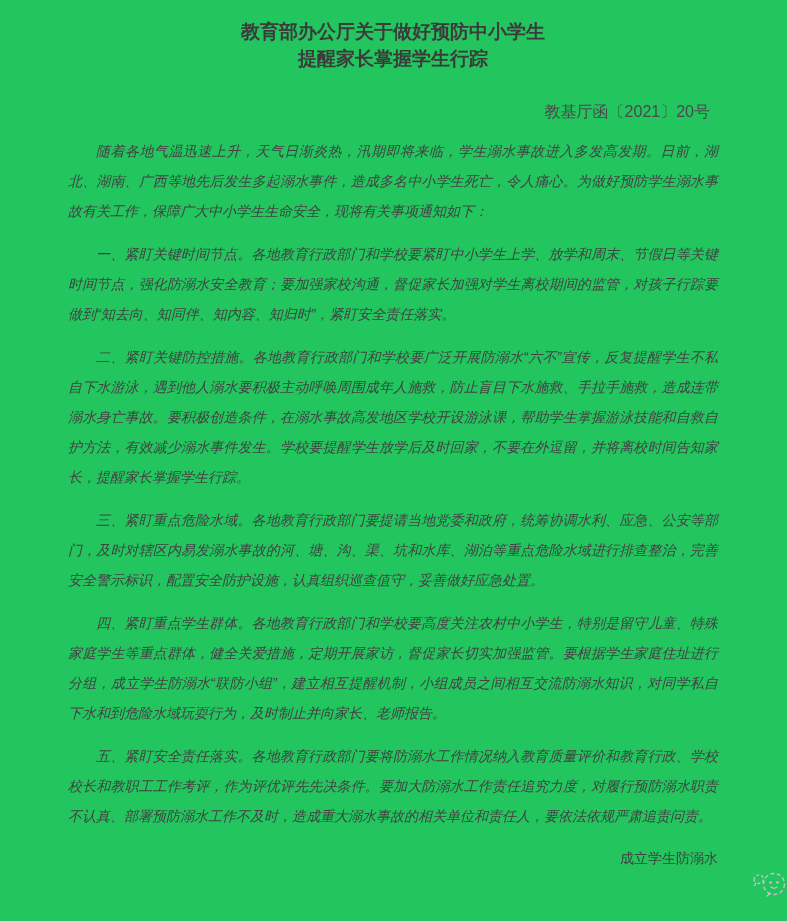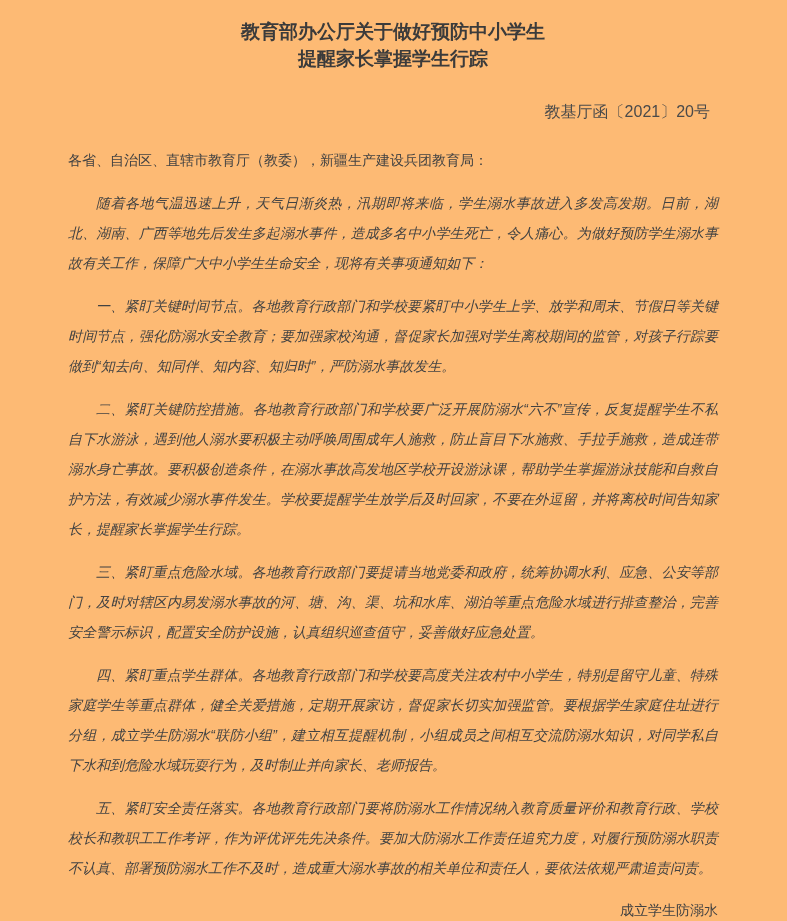--- a/index.html
+++ b/index.html
@@ -5,21 +5,21 @@
   * { margin: 0; padding: 0; box-sizing: border-box; }
   html, body { background: #ffffff; }
   body {
     font-family: "Liberation Sans", "DejaVu Sans", sans-serif;
     color: #404040;
   }
   .page {
     position: relative;
     width: 787px;
     height: 921px;
-    background: #fdba74;
+    background: #22c55e;
     overflow: hidden;
   }
   .doc {
     padding: 18px 69px 0 68px; 
   }
   .title {
     text-align: center;
     font-size: 19px;
     font-weight: bold;
     color: #3b3b3b;
@@ -73,24 +73,23 @@
 <div class="page">
   <div class="doc">
 
     <h1 class="title">
       <span>教育部办公厅关于做好预防中小学生</span><br>
       <span>提醒家长掌握学生行踪</span>
     </h1>
 
     <div class="doc-number">教基厅函〔2021〕20号</div>
 
-    <div class="salutation">各省、自治区、直辖市教育厅（教委），新疆生产建设兵团教育局：</div>
 
     <p class="body-para">随着各地气温迅速上升，天气日渐炎热，汛期即将来临，学生溺水事故进入多发高发期。日前，湖北、湖南、广西等地先后发生多起溺水事件，造成多名中小学生死亡，令人痛心。为做好预防学生溺水事故有关工作，保障广大中小学生生命安全，现将有关事项通知如下：</p>
-    <p class="body-para">一、紧盯关键时间节点。各地教育行政部门和学校要紧盯中小学生上学、放学和周末、节假日等关键时间节点，强化防溺水安全教育；要加强家校沟通，督促家长加强对学生离校期间的监管，对孩子行踪要做到“知去向、知同伴、知内容、知归时”，严防溺水事故发生。</p>
+    <p class="body-para">一、紧盯关键时间节点。各地教育行政部门和学校要紧盯中小学生上学、放学和周末、节假日等关键时间节点，强化防溺水安全教育；要加强家校沟通，督促家长加强对学生离校期间的监管，对孩子行踪要做到“知去向、知同伴、知内容、知归时”，紧盯安全责任落实。</p>
     <p class="body-para">二、紧盯关键防控措施。各地教育行政部门和学校要广泛开展防溺水“六不”宣传，反复提醒学生不私自下水游泳，遇到他人溺水要积极主动呼唤周围成年人施救，防止盲目下水施救、手拉手施救，造成连带溺水身亡事故。要积极创造条件，在溺水事故高发地区学校开设游泳课，帮助学生掌握游泳技能和自救自护方法，有效减少溺水事件发生。学校要提醒学生放学后及时回家，不要在外逗留，并将离校时间告知家长，提醒家长掌握学生行踪。</p>
     <p class="body-para">三、紧盯重点危险水域。各地教育行政部门要提请当地党委和政府，统筹协调水利、应急、公安等部门，及时对辖区内易发溺水事故的河、塘、沟、渠、坑和水库、湖泊等重点危险水域进行排查整治，完善安全警示标识，配置安全防护设施，认真组织巡查值守，妥善做好应急处置。</p>
     <p class="body-para">四、紧盯重点学生群体。各地教育行政部门和学校要高度关注农村中小学生，特别是留守儿童、特殊家庭学生等重点群体，健全关爱措施，定期开展家访，督促家长切实加强监管。要根据学生家庭住址进行分组，成立学生防溺水“联防小组”，建立相互提醒机制，小组成员之间相互交流防溺水知识，对同学私自下水和到危险水域玩耍行为，及时制止并向家长、老师报告。</p>
     <p class="body-para">五、紧盯安全责任落实。各地教育行政部门要将防溺水工作情况纳入教育质量评价和教育行政、学校校长和教职工工作考评，作为评优评先先决条件。要加大防溺水工作责任追究力度，对履行预防溺水职责不认真、部署预防溺水工作不及时，造成重大溺水事故的相关单位和责任人，要依法依规严肃追责问责。</p>
 
     <div class="signature">成立学生防溺水</div>
 
     <div class="watermark-row">
       <span class="watermark-icon">
         <svg width="40" height="30" viewBox="0 0 40 30" fill="none" xmlns="http://www.w3.org/2000/svg">

